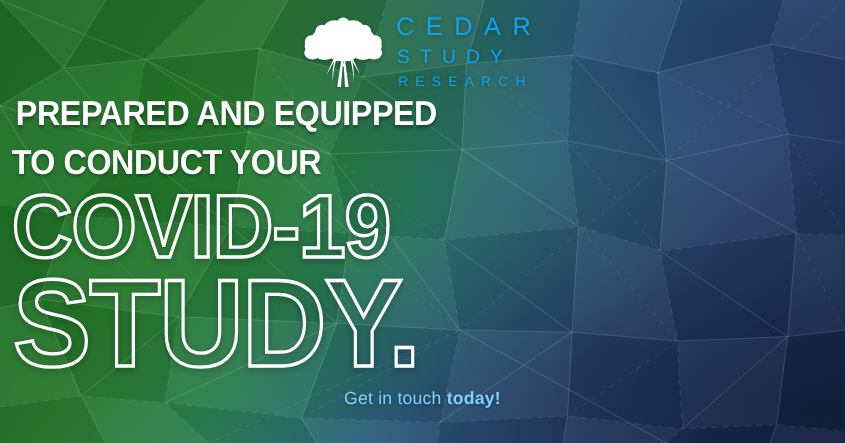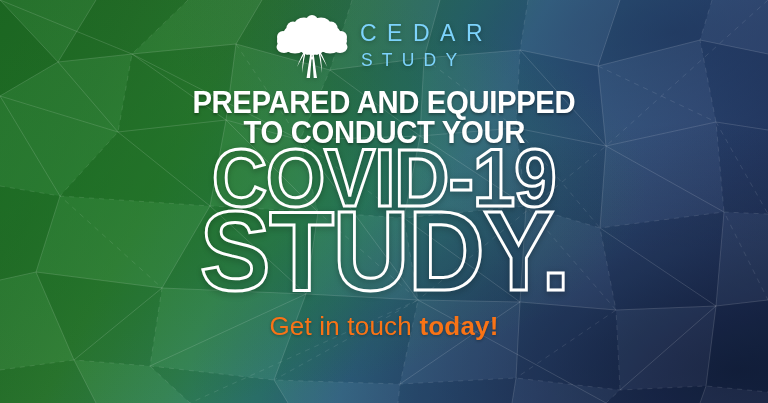--- a/index.html
+++ b/index.html
@@ -64,33 +64,33 @@
     gap:9px;
     margin-top:13px;
     filter:drop-shadow(0 1px 2px rgba(0,0,0,.28));
   }
   .logo-mark{ width:74px; height:66px; flex:0 0 auto; }
   .logo-mark svg{ display:block; width:100%; height:100%; }
 
   .logo-word{
     display:flex; flex-direction:column;
     align-items:flex-start;
-    color:#7dd3fc;
+    color:#0ea5e9;
     line-height:1;
   }
   .logo-word span{ display:block; white-space:nowrap; font-weight:400; }
   .lw-1{ font-size:23px; letter-spacing:10.5px; padding-left:2px; }
   .lw-2{ font-size:17.5px; letter-spacing:9.2px; margin-top:7px; padding-left:3px; }
   .lw-3{ font-size:12.5px; letter-spacing:6.6px; margin-top:7px; padding-left:4px; }
 
   
   .headline{
     margin-top:9px;
     width:100%;
-    display:flex; flex-direction:column; align-items:center;
+    display:flex; flex-direction:column; align-items:flex-start;gap:14px;
   }
 
   .hl-line{
     color:#fff;
     font-weight:700;
     font-family:"Liberation Sans", sans-serif;
     text-align:center;
     white-space:nowrap;
     line-height:.92;
     text-shadow:0 2px 3px rgba(0,0,0,.34);
@@ -110,22 +110,22 @@
     paint-order:stroke fill;
     text-align:center;
     filter:drop-shadow(0 2px 3px rgba(0,0,0,.30));
   }
   .hl-covid{ font-size:81px; letter-spacing:-1px; transform:scaleX(.94); margin-top:-3px; }
   .hl-study{ font-size:113px; letter-spacing:-1.5px; transform:scaleX(.94); margin-top:-8px; }
 
   
   .tagline{
     margin-top:12px;
-    color:#f97316;
-    font-size:26px;
+    color:#7dd3fc;
+    font-size:16px;
     letter-spacing:.2px;
     white-space:nowrap;
     text-shadow:0 1px 3px rgba(0,0,0,.30);
   }
   .tagline .light{ font-weight:400; }
   .tagline .bold{ font-weight:700; }
 </style>
 </head>
 <body>
 
@@ -269,20 +269,21 @@
             <circle cx="32" cy="40" r="1.7"></circle>
             <circle cx="42" cy="40" r="1.7"></circle>
             <circle cx="37" cy="45" r="1.5"></circle>
           </g>
         </svg>
       </span>
 
       <span class="logo-word">
         <span class="lw-1">CEDAR</span>
         <span class="lw-2">STUDY</span>
+        <span class="lw-3">RESEARCH</span>
       </span>
     </div>
 
     <div class="headline">
       <div class="hl-line hl-1">PREPARED AND EQUIPPED</div>
       <div class="hl-line hl-2">TO CONDUCT YOUR</div>
       <div class="hl-outline hl-covid">COVID-19</div>
       <div class="hl-outline hl-study">STUDY.</div>
     </div>
 

